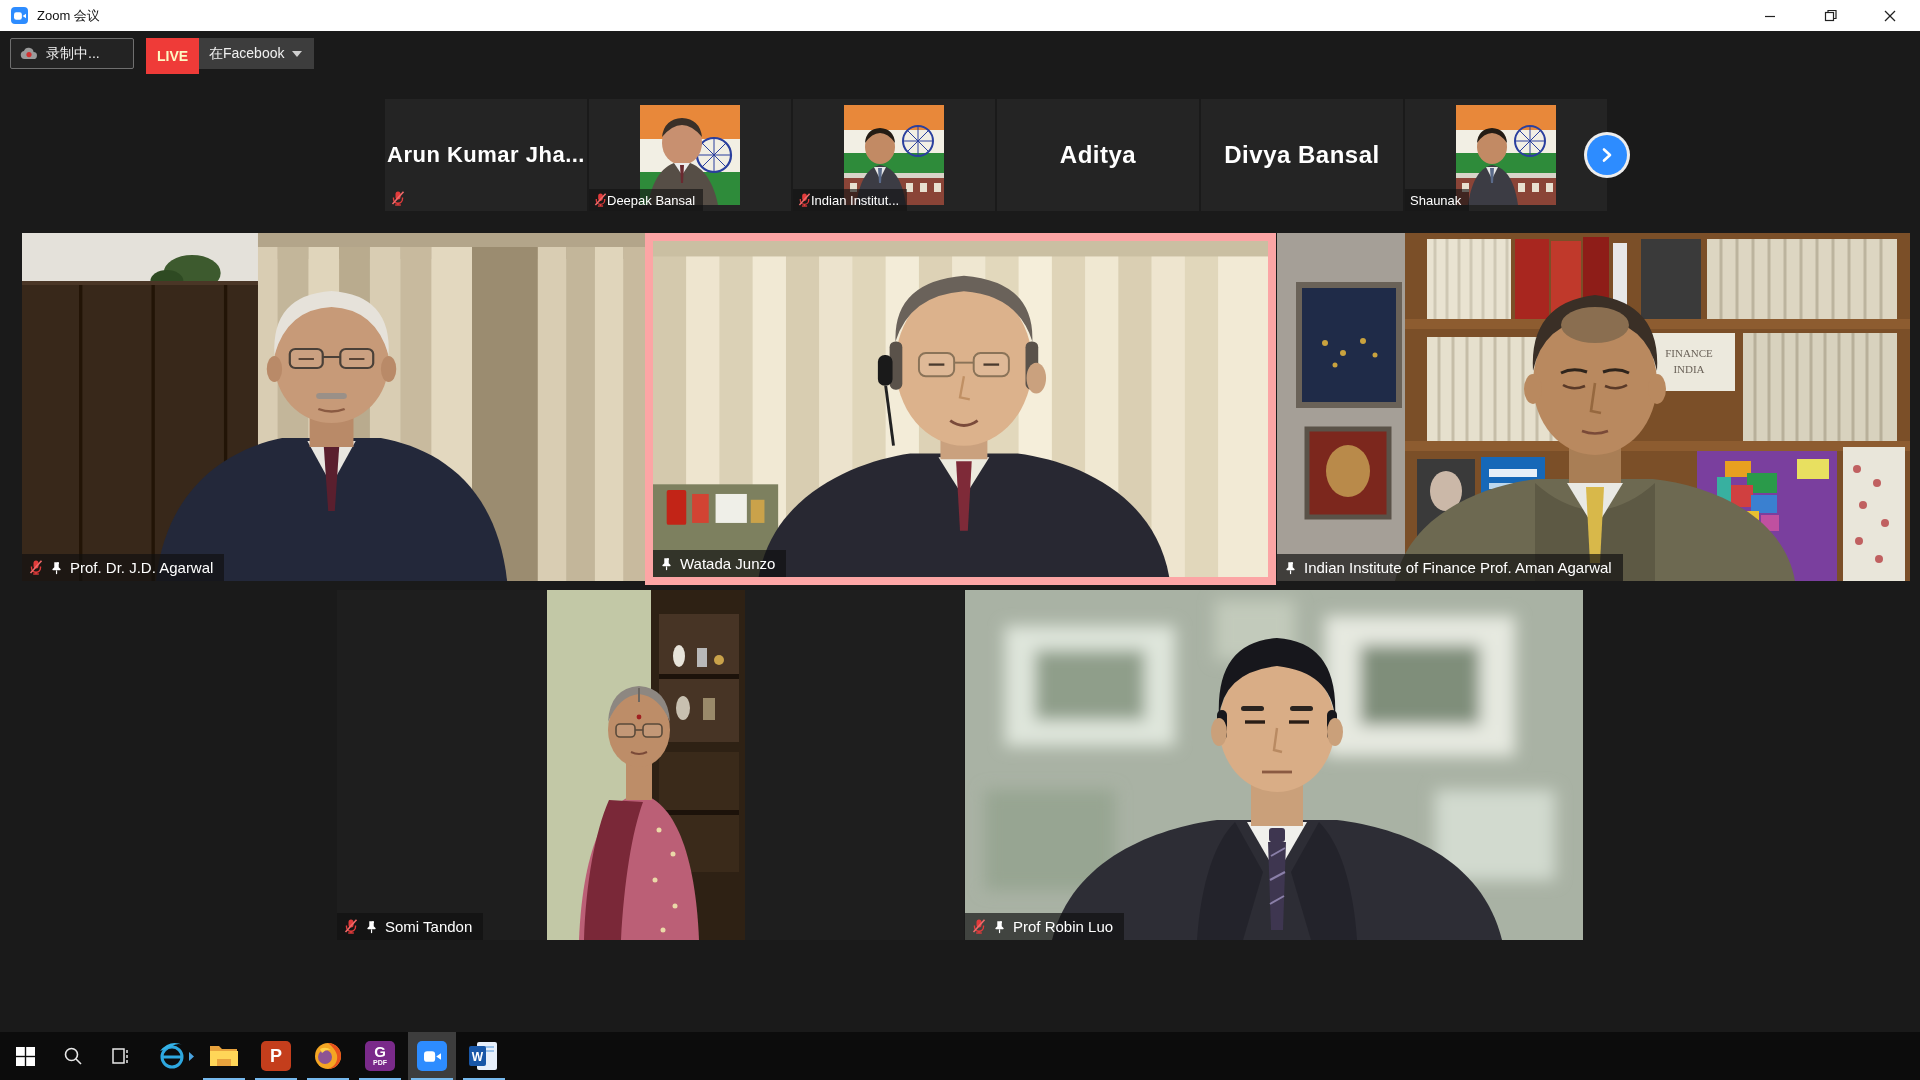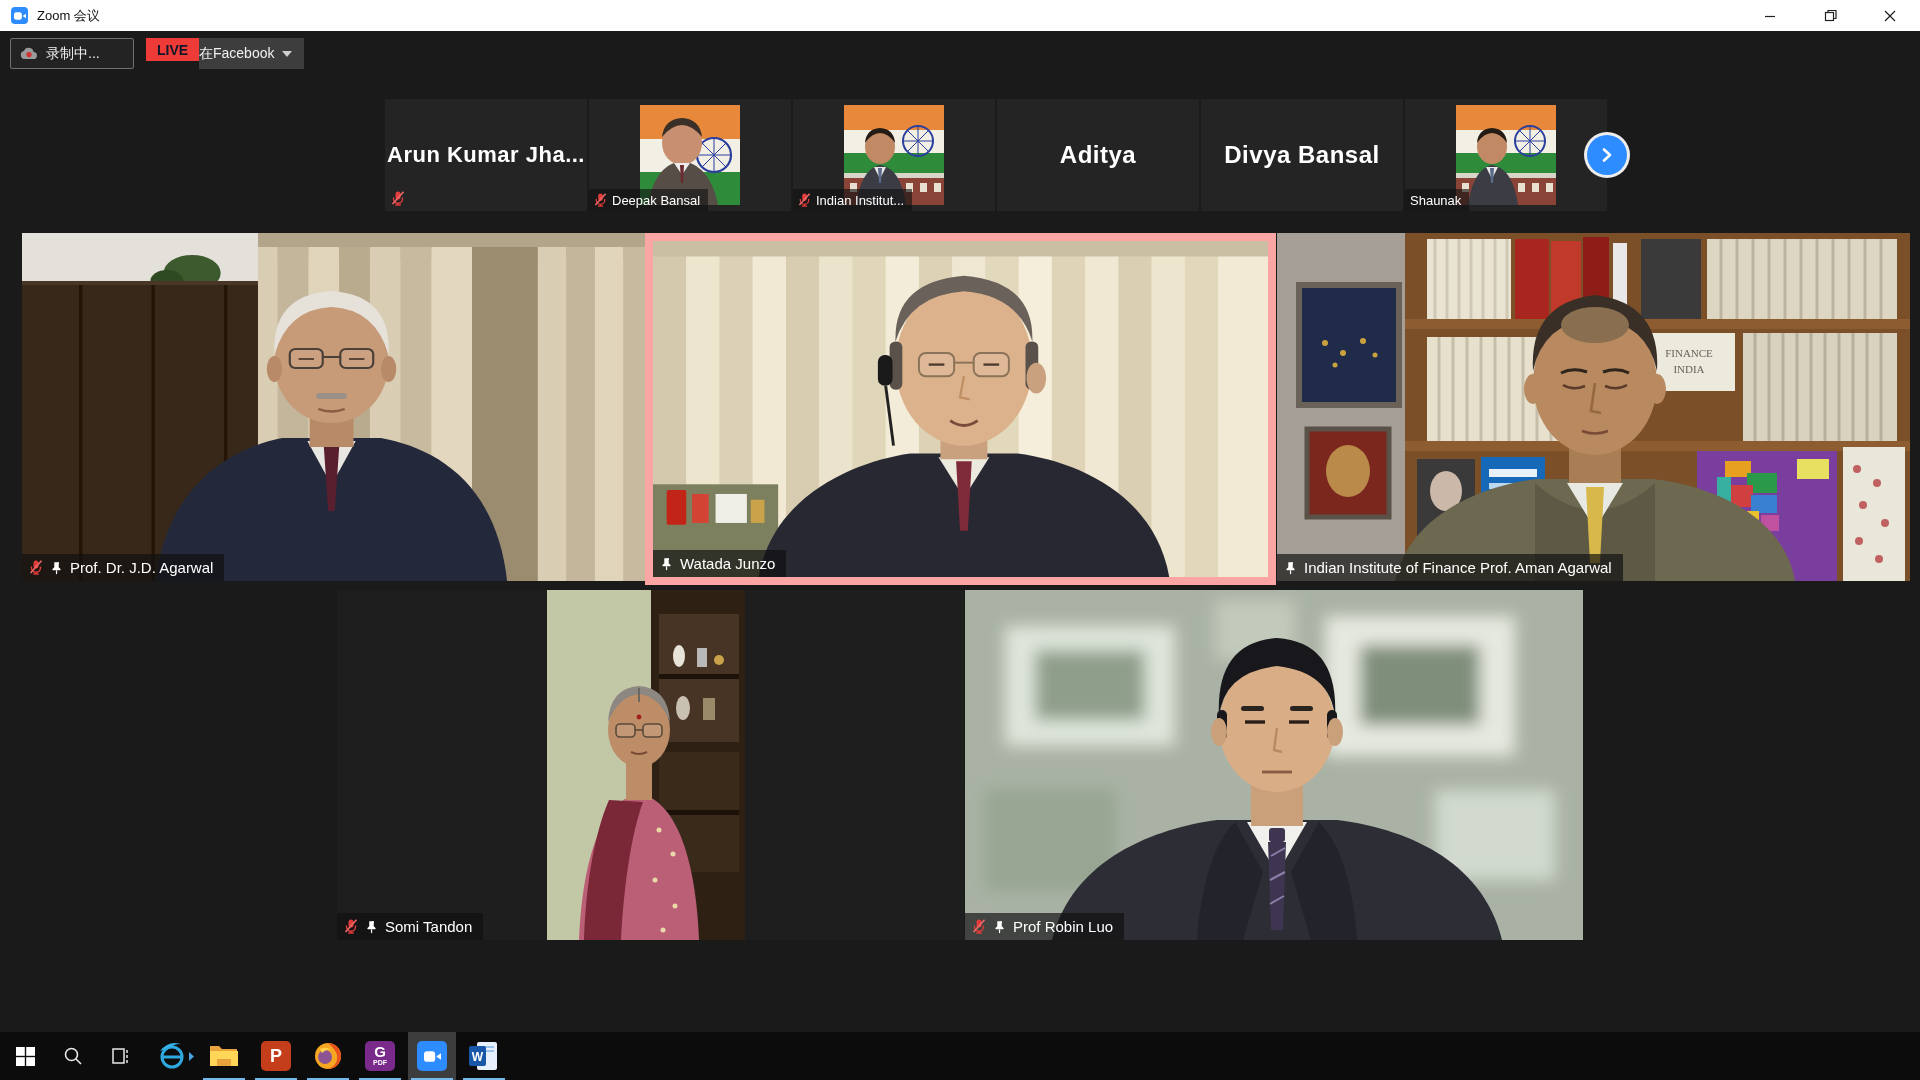--- a/index.html
+++ b/index.html
@@ -15,35 +15,35 @@
   .captions { position:absolute; right:0; top:0; height:31px; display:flex; }
   .cap { width:60px; height:31px; display:flex; align-items:center; justify-content:center; color:#222; }
 
   
   .surface { position:absolute; left:0; top:31px; width:1920px; height:1001px; background:#1a1a1a; }
 
   .rec-btn { position:absolute; left:10px; top:7px; width:124px; height:31px; background:#232323;
              border:1px solid #6f6f6f; border-radius:2px; display:flex; align-items:center;
              padding-left:9px; gap:8px; color:#f0f0f0; font-size:14px; }
   .live-group { position:absolute; left:146px; top:7px; height:31px; display:flex; }
-  .live-badge { width:53px; height:23px; background:#ef3b38; color:#0f172a; font-weight:bold;
+  .live-badge { width:53px; height:36px; background:#ef3b38; color:#fef9c3; font-weight:bold;
                 font-size:14px; display:flex; align-items:center; justify-content:center; }
   .live-dest { height:31px; background:#3d3d3d; color:#f0f0f0; font-size:14px; display:flex;
-               align-items:center; padding:0 12px 0 0; gap:8px; }
+               align-items:center; padding:0 12px 0 10px; gap:8px; }
   .caret-down { width:0; height:0; border-left:5px solid transparent; border-right:5px solid transparent;
                 border-top:6px solid #cfcfcf; }
 
   
   .filmstrip { position:absolute; left:349px; top:68px; width:1221px; height:112px; display:flex; gap:2px;margin-left:36px; }
   .thumb { position:relative; width:202px; height:112px; background:#242424; overflow:hidden; flex:none; }
   .thumb .bigname { position:absolute; inset:0; display:flex; align-items:center; justify-content:center;
                     color:#fff; font-weight:bold; font-size:24px; letter-spacing:.5px; white-space:nowrap; }
   .thumb .photo { position:absolute; left:51px; top:6px; width:100px; height:100px; }
   .thumb-label { position:absolute; left:0; bottom:0; height:22px; background:rgba(18,18,18,.62);
-                 display:flex; align-items:center; gap:5px; padding:0 8px 0 5px; color:#fff; font-size:13px; }
+                 display:flex; align-items:center; padding:0 8px 0 5px; color:#fff; font-size:13px; }
   .thumb-mic { position:absolute; left:6px; bottom:5px; }
   .next-btn { position:absolute; left:1587px; top:104px; width:40px; height:40px; border-radius:50%;
               background:#2d8cff; box-shadow:0 0 0 3px rgba(255,255,255,.92);
               display:flex; align-items:center; justify-content:center; }
 
   
   .tile { position:absolute; background:#222; overflow:hidden; }
   .tile svg.scene { position:absolute; inset:0; width:100%; height:100%; }
   .tile.active { border:8px solid #fca5a5;text-decoration:underline; }
   .nameplate { position:absolute; left:0; bottom:0; height:27px; background:rgba(16,16,16,.68);

